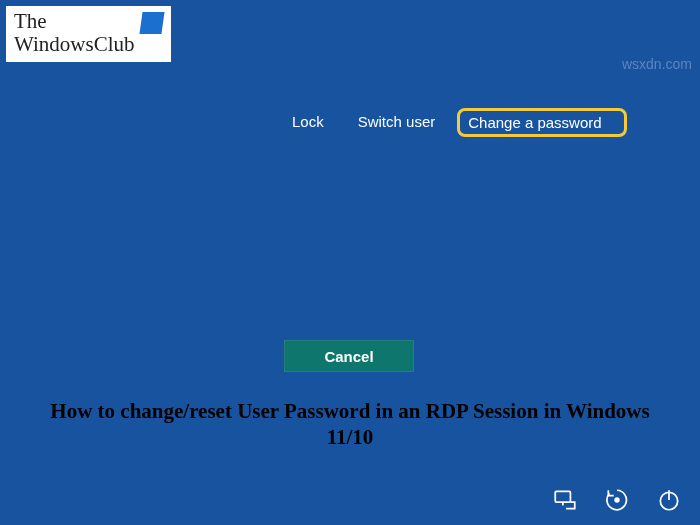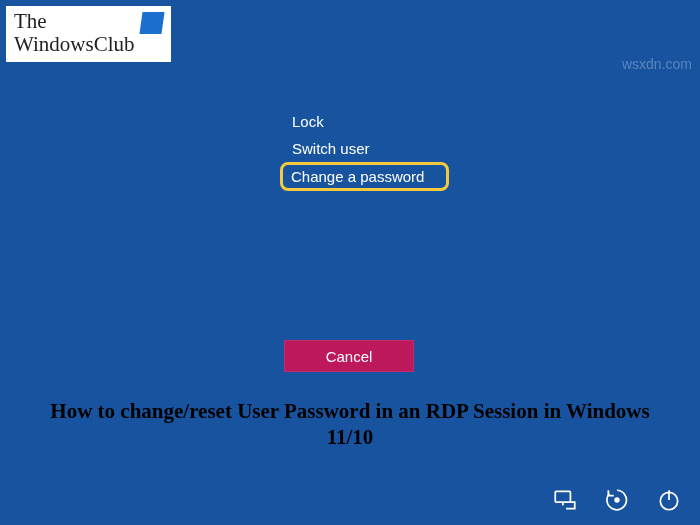--- a/index.html
+++ b/index.html
@@ -49,21 +49,22 @@
       right: 8px;
       color: #5b85bd;
       font-size: 14px;
       font-family: Arial, sans-serif;
     }
     .menu {
       position: absolute;
       left: 282px;
       top: 108px;
       display: flex;
-      flex-direction: column;
+      flex-direction: row;
+      gap: 14px;
     }
     .menu-item {
       color: #fff;
       font-size: 15px;
       font-weight: 400;
       cursor: pointer;
       padding: 5px 10px;
     }
     .highlighted {
       border: 3px solid #f5c93c;
@@ -71,29 +72,30 @@
       padding: 3px 22px 3px 8px;
       margin-left: -2px;
       width: fit-content;
     }
     .cancel-btn {
       position: absolute;
       left: 284px;
       top: 340px;
       width: 130px;
       height: 32px;
-      background: #be185d;
+      background: #0f766e;
       color: #fff;
       font-size: 15px;
       border: none;
       cursor: pointer;
       display: flex;
       align-items: center;
       justify-content: center;
       box-shadow: inset 0 0 0 1px rgba(255,255,255,0.08);
+      font-weight: bold;
     }
     .caption {
       position: absolute;
       top: 398px;
       left: 0;
       right: 0;
       text-align: center;
       color: #000;
       font-family: "Comic Sans MS", "Segoe Script", cursive;
       font-size: 21px;

